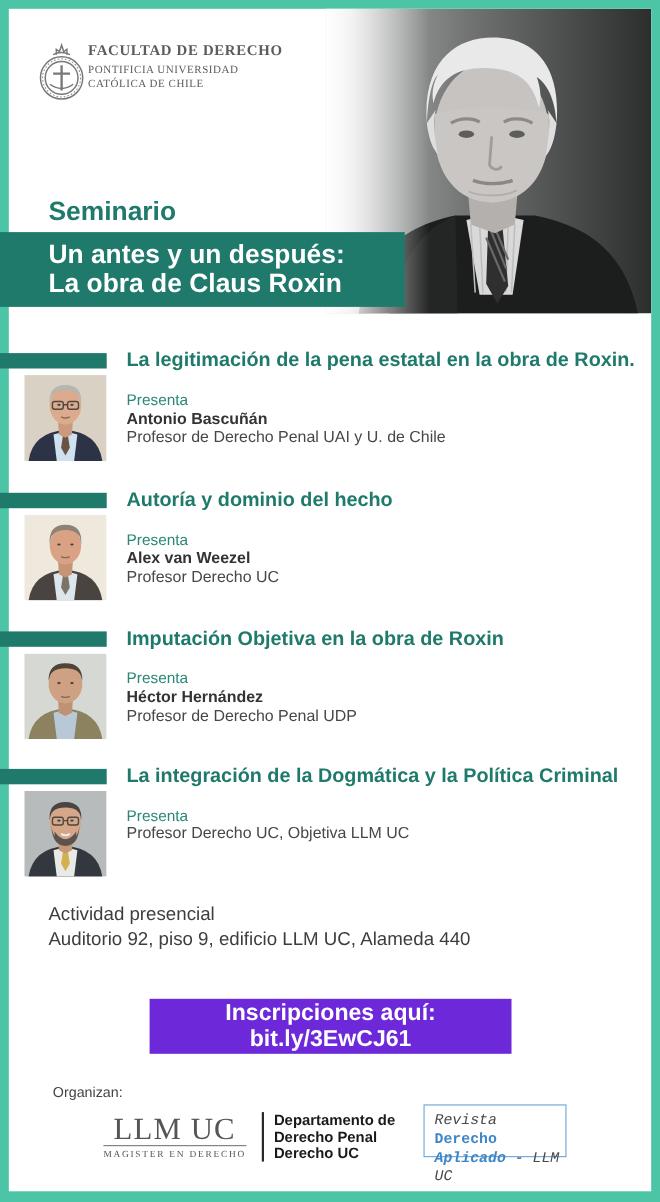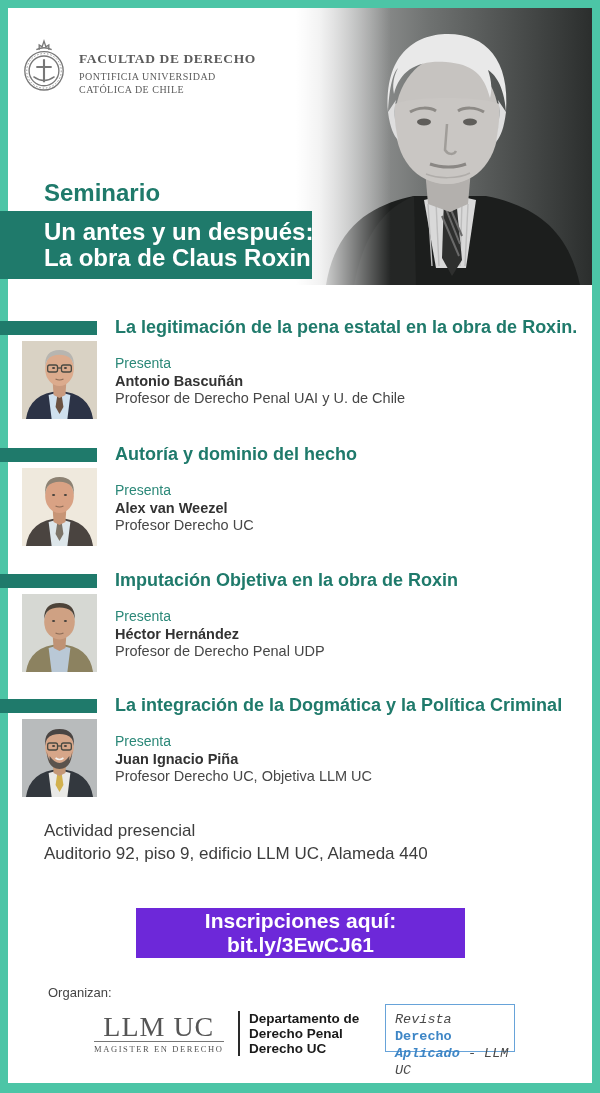--- a/index.html
+++ b/index.html
@@ -8,33 +8,33 @@
   .page { position:relative; width:600px; height:1093px; background:#fff; overflow:hidden; margin:0 auto; }
 
   
   .frame { position:absolute; background:#4cc5a6; z-index:1; }
   .frame.top { left:0; top:0; width:600px; height:8px; }
   .frame.left { left:0; top:0; width:8px; height:1093px; }
   .frame.right { right:0; top:0; width:8px; height:1093px; }
   .frame.bottom { left:0; bottom:0; width:600px; height:10px; }
 
   
-  .uni-logo { position:absolute; left:20px; top:38px; display:flex; align-items:flex-end; gap:11px; z-index:2; }
+  .uni-logo { position:absolute; left:32px; top:38px; display:flex; align-items:flex-start; z-index:2; }
   .seal { width:48px; height:58px; }
   .uni-text { color:#5c5c5c; font-family:"Liberation Serif","DejaVu Serif",serif; }
   .uni-line1 { font-size:13.5px; font-weight:bold; letter-spacing:.6px; margin-bottom:3px; }
   .uni-line2, .uni-line3 { font-size:10px; letter-spacing:.5px; line-height:13px; }
 
   
   .hero-photo { position:absolute; left:296px; top:8px; width:296px; height:277px; z-index:2; }
   .hero-photo svg { display:block; width:100%; height:100%; }
   .hero-fade { position:absolute; inset:0; background:linear-gradient(90deg,#ffffff 0%, rgba(255,255,255,.85) 8%, rgba(255,255,255,0) 32%); }
 
   .kicker { position:absolute; left:44px; top:179px; font-size:24px; font-weight:bold; color:#1f7a6b; z-index:3; }
-  .banner { position:absolute; left:0; top:211px; width:312px; height:68px; background:#1f7a6b; z-index:3; padding:8px 0 0 44px; }
+  .banner { position:absolute; left:0; top:211px; width:368px; height:68px; background:#1f7a6b; z-index:3; padding:8px 0 0 44px; }
   .banner-line { color:#ffffff; font-size:24px; font-weight:bold; line-height:26px; white-space:nowrap; }
 
   
   .session { position:absolute; left:0; width:492px; height:120px; z-index:2; }
   .session .bar { position:absolute; left:0; top:8px; width:97px; height:14px; background:#1f7a6b; z-index:3; }
   .session .title { position:absolute; left:115px; top:3px; width:470px; font-size:18px; font-weight:bold; color:#1f7a6b; line-height:22px; }
   .session .thumb { position:absolute; left:22px; top:28px; width:75px; height:78px; overflow:hidden; }
   .session .thumb svg { display:block; width:100%; height:100%; }
   .session .info { position:absolute; left:115px; top:42px; }
   .session .presenta { font-size:14px; color:#2b8878; line-height:17px; }
@@ -260,21 +260,20 @@
             <rect x="40" y="24" width="10" height="7" rx="2"></rect>
             <path d="M36,27 L40,27"></path>
         </g>
         <ellipse cx="32" cy="27" rx="1.6" ry="1" fill="#46413c"></ellipse>
         <ellipse cx="44" cy="27" rx="1.6" ry="1" fill="#46413c"></ellipse>
         <path d="M34,39 Q38,42 42,39" stroke="#f2f2f0" stroke-width="1.6" fill="none"></path>
       </svg>
     </div>
     <div class="info">
       <div class="presenta">Presenta</div>
-      <div class="name">Juan Ignacio Piña</div>
       <div class="role">Profesor Derecho UC, Objetiva LLM UC</div>
     </div>
   </div>
 
   <div class="event">
     <div class="line">Actividad presencial</div>
     <div class="line">Auditorio 92, piso 9, edificio LLM UC, Alameda 440</div>
   </div>
 
   <button class="cta">Inscripciones aquí: bit.ly/3EwCJ61</button>

